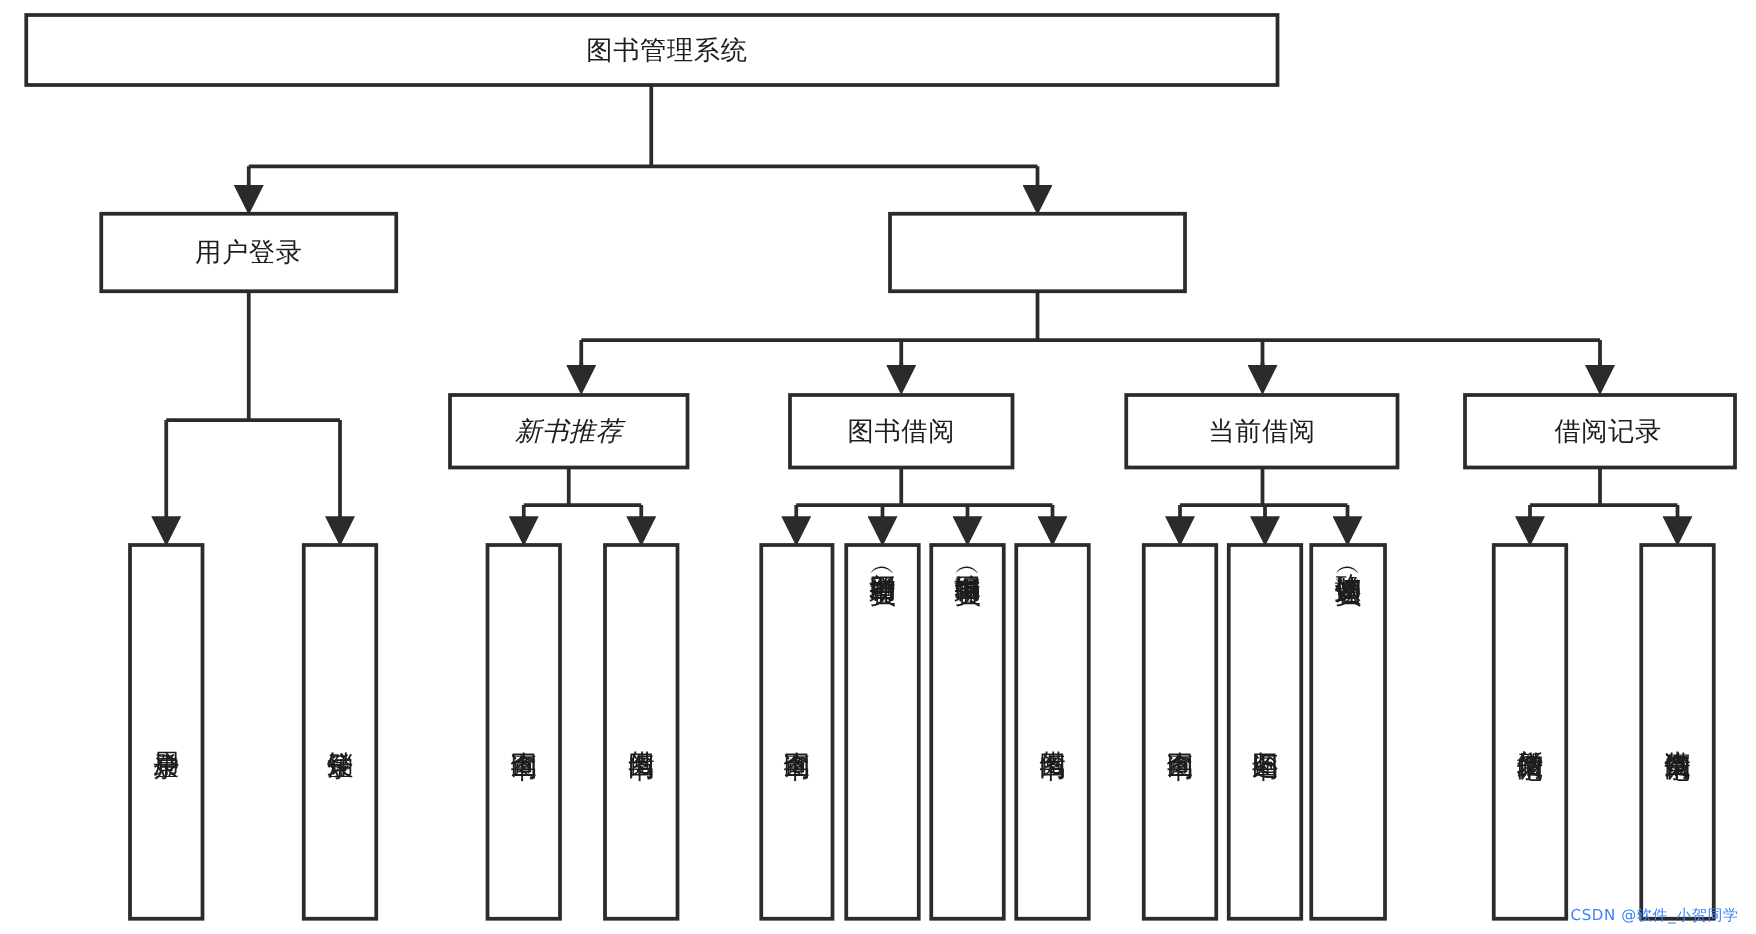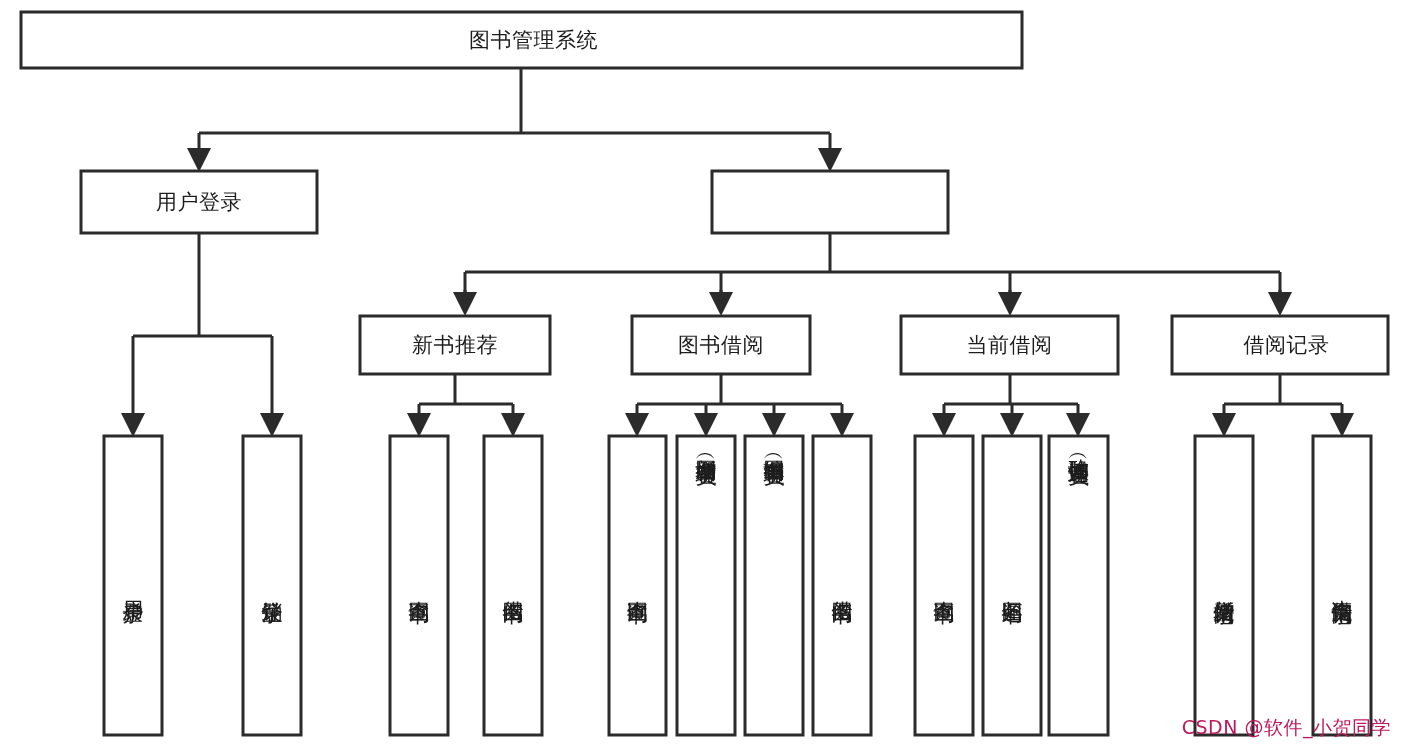--- a/index.html
+++ b/index.html
@@ -70,22 +70,22 @@
   }
   .v-label.top-align {
     justify-content: flex-start;
     padding-top: 6px;
     box-sizing: border-box;
   }
   .watermark {
     position: absolute;
     right: 14px;
     bottom: 6px;
-    font-size: 19px;
-    color: #be185d;
+    font-size: 12px;
+    color: #3b82f6;
     letter-spacing: 0.5px;
     white-space: nowrap;
     pointer-events: none;
   }
 </style>
 </head>
 <body>
 
 <div id="diagram-root">
 
@@ -155,21 +155,21 @@
     <rect class="box-rect" x="1049" y="436" width="59" height="299"></rect>
 
     <rect class="box-rect" x="1195" y="436" width="58" height="299"></rect>
     <rect class="box-rect" x="1313" y="436" width="58" height="299"></rect>
   </svg>
 
   <div class="h-label" style="left:21px; top:12px; width:1001px; height:56px;margin-left:12px;">图书管理系统</div>
 
   <div class="h-label" style="left:81px; top:171px; width:236px; height:62px;">用户登录</div>
 
-  <div class="h-label" style="left:360px; top:316px; width:190px; height:58px;">新书推荐</div>
+  <div class="h-label" style="left:360px; top:316px; width:190px; height:58px;font-style:italic;">新书推荐</div>
   <div class="h-label" style="left:901px; top:316px; width:217px; height:58px;">当前借阅</div>
   <div class="h-label" style="left:632px; top:316px; width:178px; height:58px;">图书借阅</div>
   <div class="h-label" style="left:1172px; top:316px; width:229px; height:58px;">借阅记录</div>
 
   <div class="v-label" style="left:104px; top:436px; width:58px; height:299px;">用户登录</div>
   <div class="v-label" style="left:243px; top:436px; width:58px; height:299px;">注销登录</div>
 
   <div class="v-label" style="left:390px; top:436px; width:58px; height:299px;">查询图书</div>
   <div class="v-label" style="left:484px; top:436px; width:58px; height:299px;">借阅图书</div>
 

